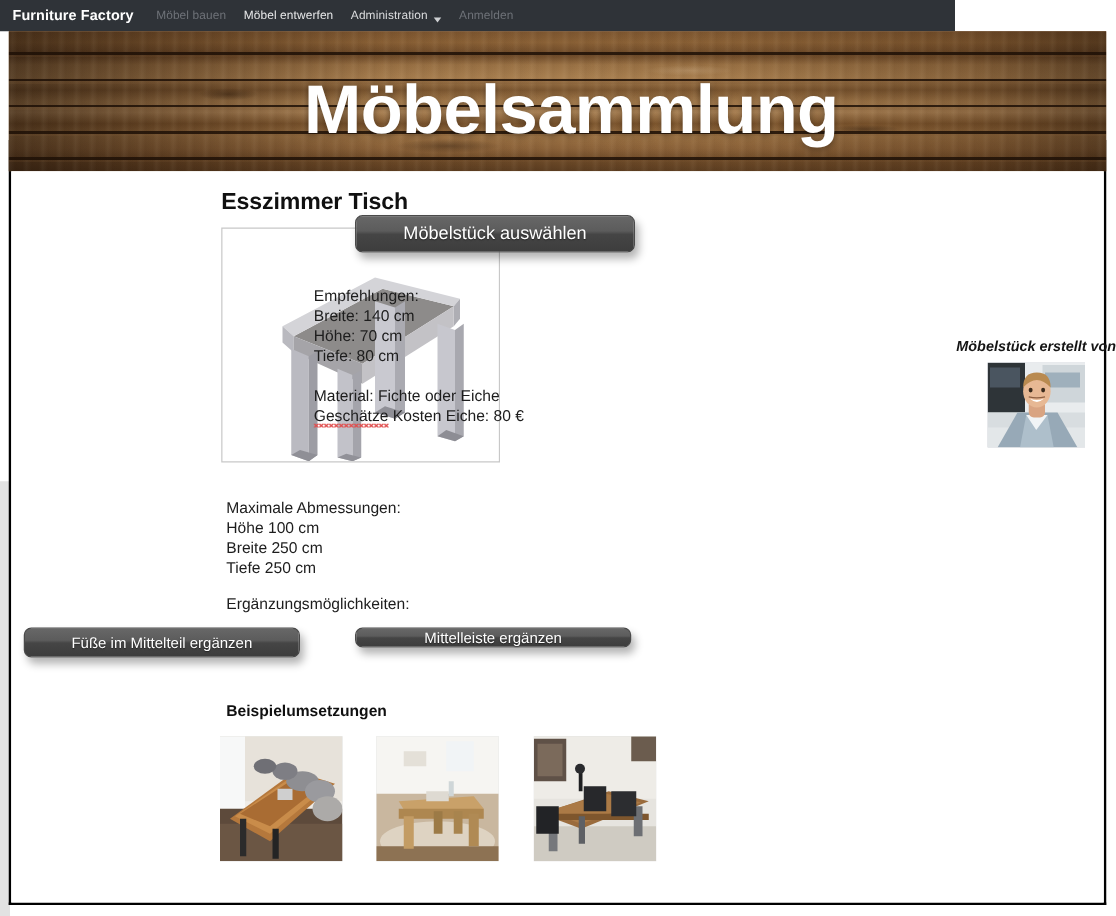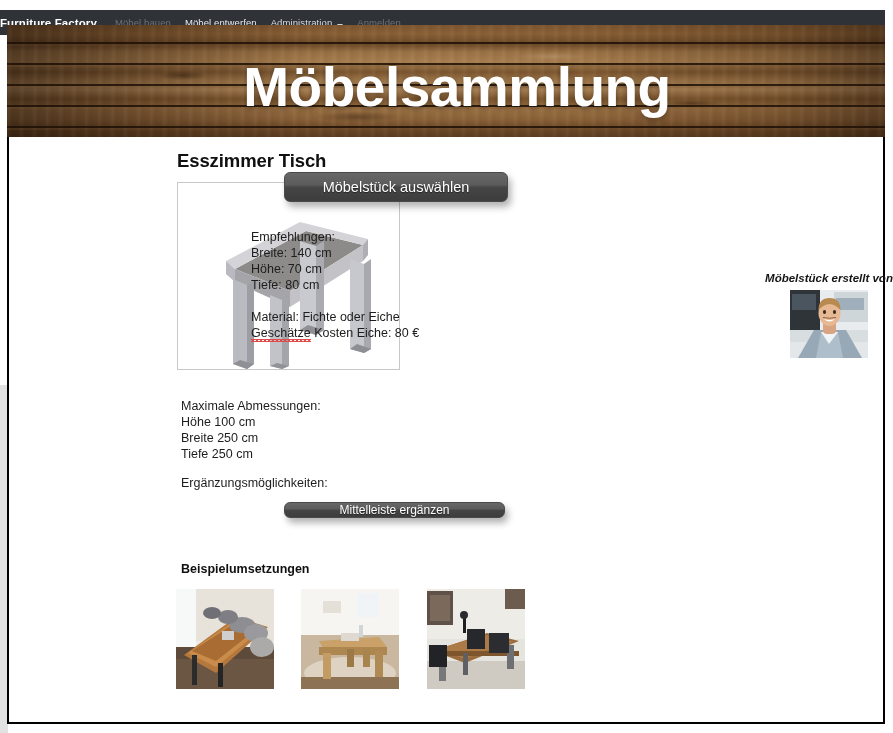--- a/index.html
+++ b/index.html
@@ -53,26 +53,27 @@
   #outer-right-gutter {
     position: absolute;
     left: 885px; top: 112px;
     width: 8px; height: 621px;
     background: #ffffff;
   }
 
   
   #navbar {
     position: absolute;
-    left: 0; top: 10px;
-    width: 885px; height: 25px;
+    left: 0; top: 0;
+    width: 764px; height: 25px;
     background: #2f3338;
     display: flex;
     align-items: center;
     box-sizing: border-box;
+    padding-left: 10px;
   }
   .nav-brand {
     color: #ffffff;
     font-size: 11.5px;
     font-weight: bold;
     letter-spacing: .1px;
     margin-right: 18px;
     white-space: nowrap;
   }
   .nav-item {
@@ -403,20 +404,21 @@
 
     <div id="max-dims">
       <div>Maximale Abmessungen:</div>
       <div>Höhe 100 cm</div>
       <div>Breite 250 cm</div>
       <div>Tiefe 250 cm</div>
     </div>
 
     <div id="supplement-label">Ergänzungsmöglichkeiten:</div>
 
+    <div class="btn3d" id="btn-feet">Füße im Mittelteil ergänzen</div>
     <div class="btn3d" id="btn-center-bar">Mittelleiste ergänzen</div>
 
     <div id="examples-heading">Beispielumsetzungen</div>
 
     <div class="example-img" id="example-0">
       <svg width="98" height="100" viewBox="0 0 98 100">
         <rect width="98" height="100" fill="#efece7"></rect>
         <rect x="0" y="0" width="20" height="58" fill="#f7f8f8"></rect>
         <rect x="20" y="0" width="78" height="52" fill="#e7e2da"></rect>
         <rect x="0" y="58" width="98" height="42" fill="#5d4a3b"></rect>

